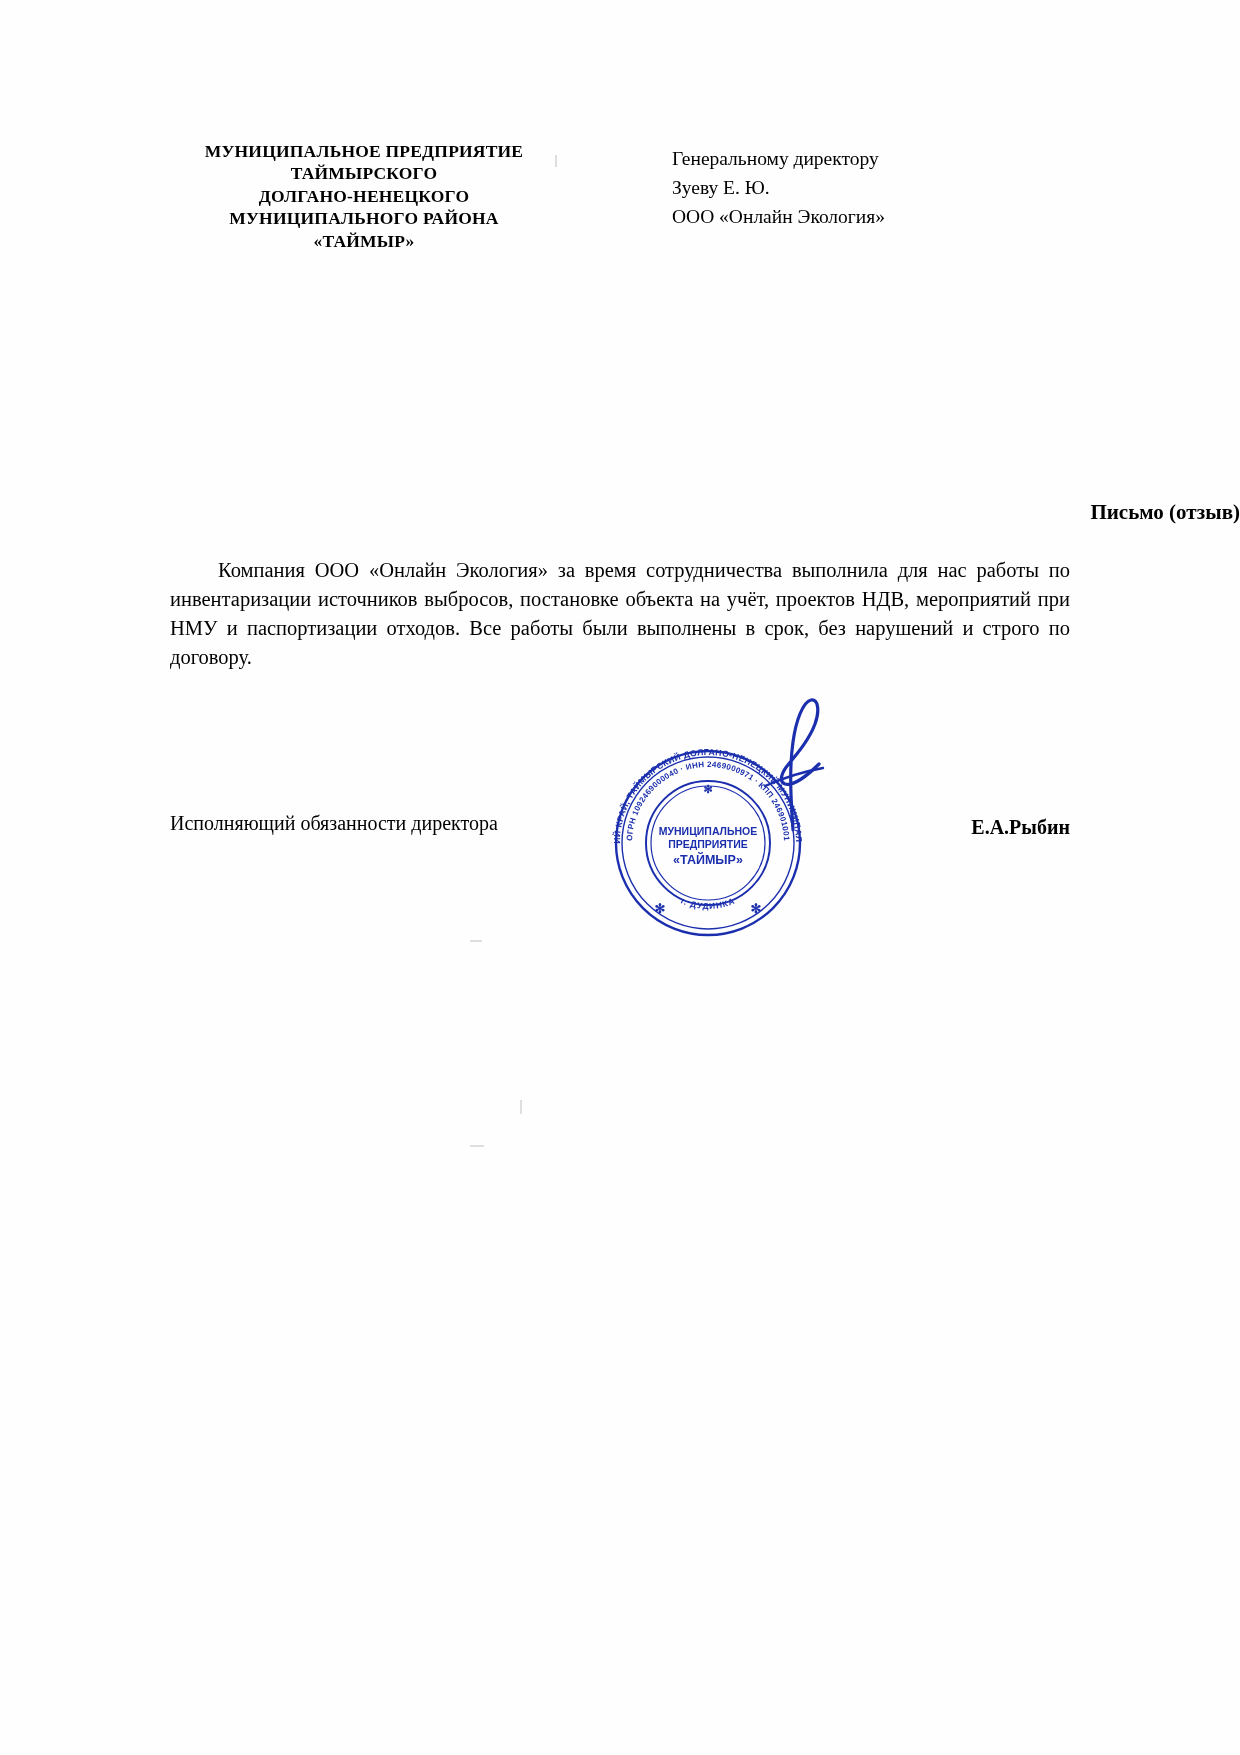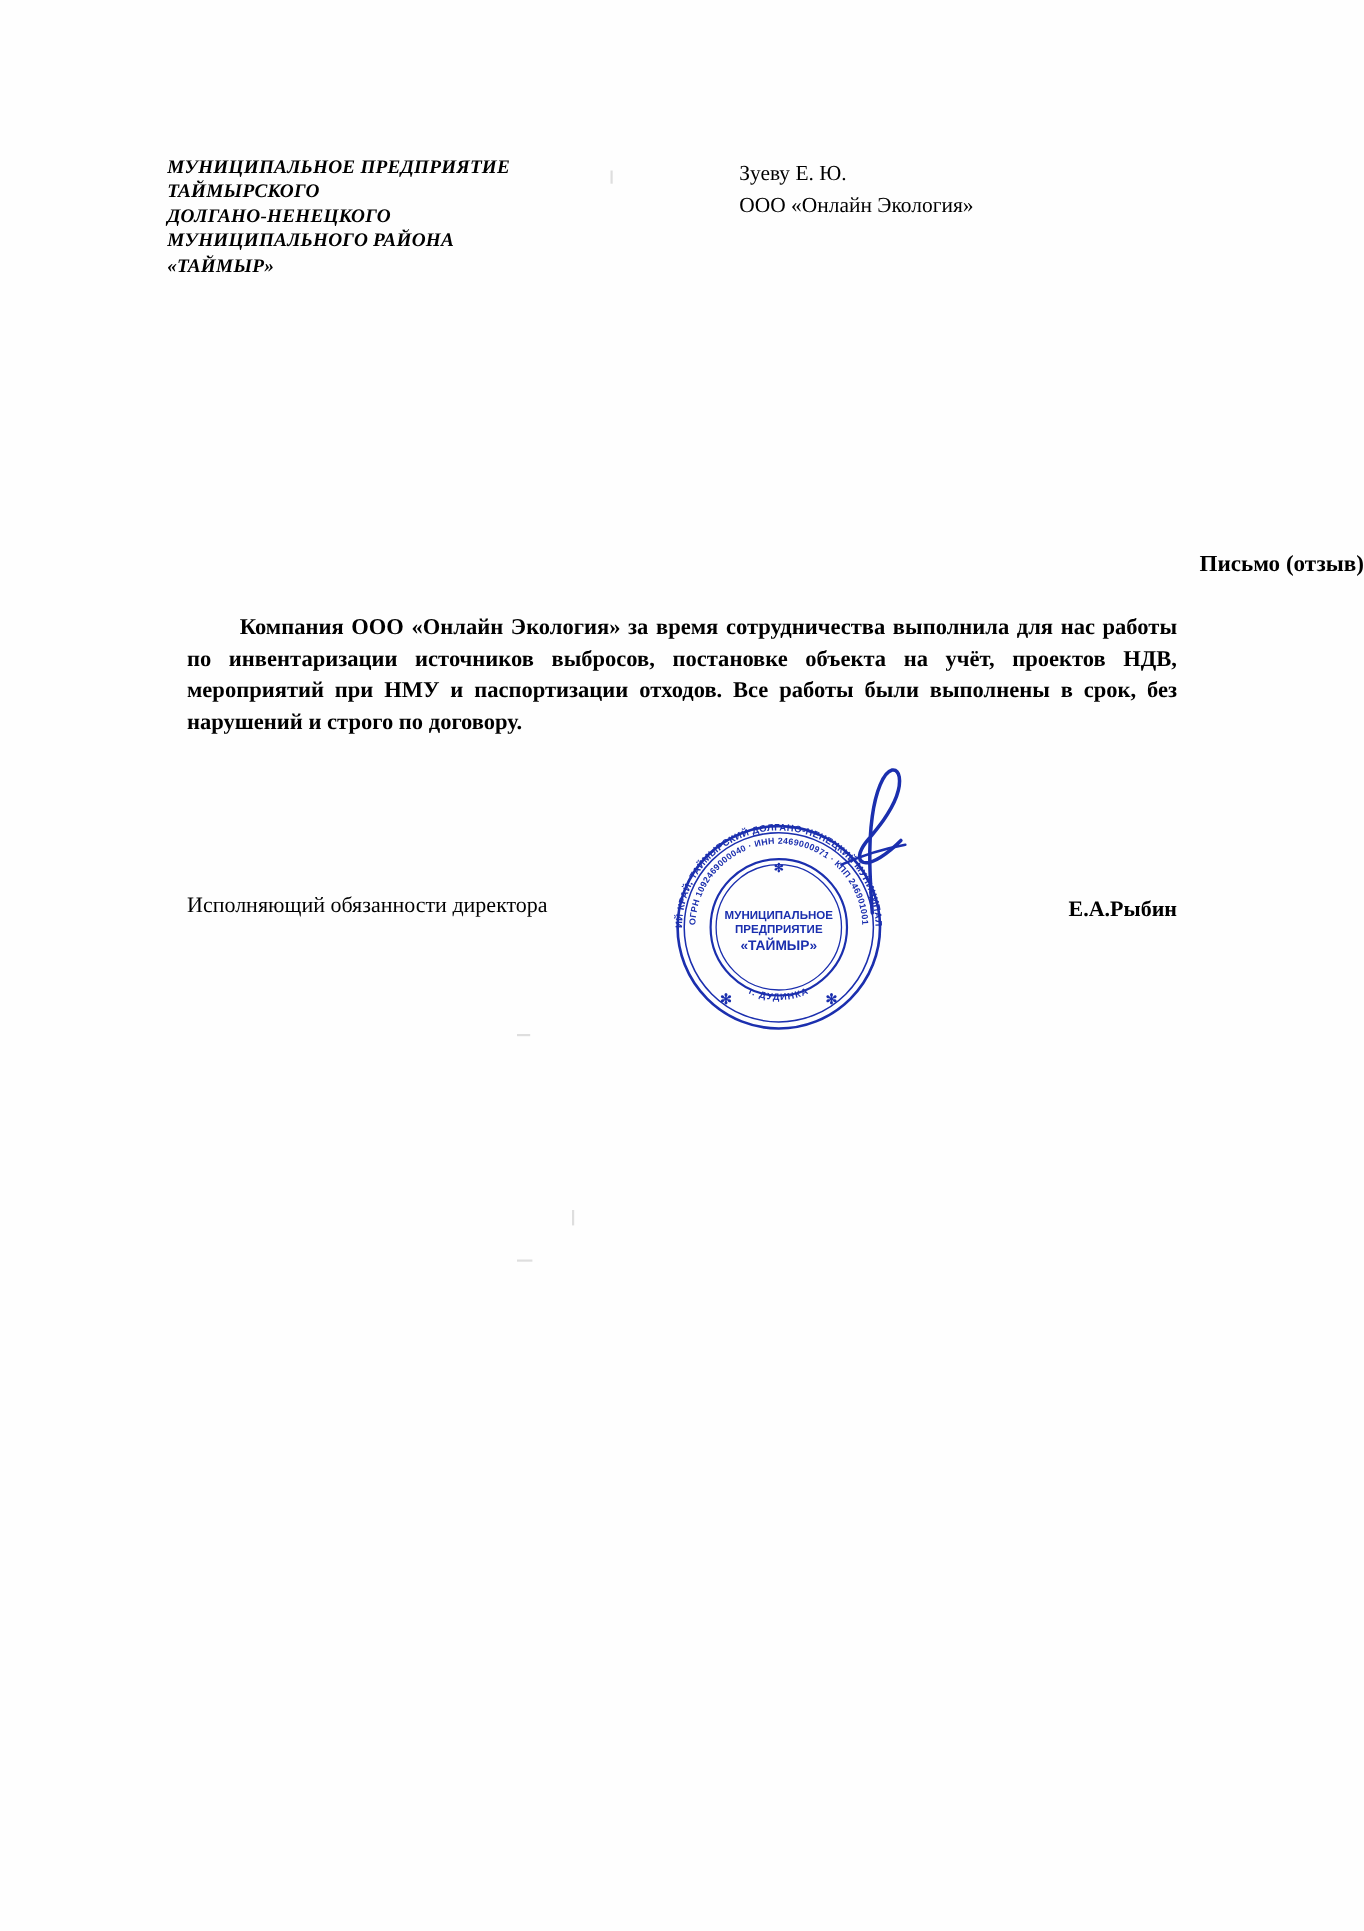--- a/index.html
+++ b/index.html
@@ -18,26 +18,26 @@
 
   .page {
     position: absolute;
     inset: 0;
     background: #fefefe;
   }
 
   
   .letterhead {
     position: absolute;
-    left: 152px;
+    left: 184px;
     top: 140px;
     width: 360px;
+    text-align: center;
     font-size: 17.5px;
     line-height: 1.28;
-    font-style: italic;
   }
   .letterhead .org {
     font-weight: bold;
     letter-spacing: 0.2px;
   }
   .letterhead .org div {
     white-space: nowrap;
   }
   .letterhead .contacts {
     margin-top: 3px;
@@ -85,21 +85,20 @@
     left: 170px;
     top: 556px;
     width: 900px;
     font-size: 20.5px;
     line-height: 1.42;
     text-align: justify;
   }
   .body-text p {
     margin: 0;
     text-indent: 48px;
-    font-weight: bold;
   }
 
   
   .sig-row {
     position: absolute;
     left: 170px;
     top: 800px;
     width: 900px;
     font-size: 20px;
   }
@@ -151,20 +150,21 @@
     <div class="org">
       <div>МУНИЦИПАЛЬНОЕ ПРЕДПРИЯТИЕ</div>
       <div>ТАЙМЫРСКОГО</div>
       <div>ДОЛГАНО-НЕНЕЦКОГО</div>
       <div>МУНИЦИПАЛЬНОГО РАЙОНА</div>
       <div>«ТАЙМЫР»</div>
     </div>
   </div>
 
   <div class="addressee">
+    <div>Генеральному директору</div>
     <div>Зуеву Е. Ю.</div>
     <div>ООО «Онлайн Экология»</div>
   </div>
 
   <div class="doc-title">Письмо (отзыв)</div>
 
   <div class="body-text">
     <p>Компания ООО «Онлайн Экология» за время сотрудничества выполнила для нас работы по инвентаризации источников выбросов, постановке объекта на учёт, проектов НДВ, мероприятий при НМУ и паспортизации отходов. Все работы были выполнены в срок, без нарушений и строго по договору.</p>
   </div>
 

